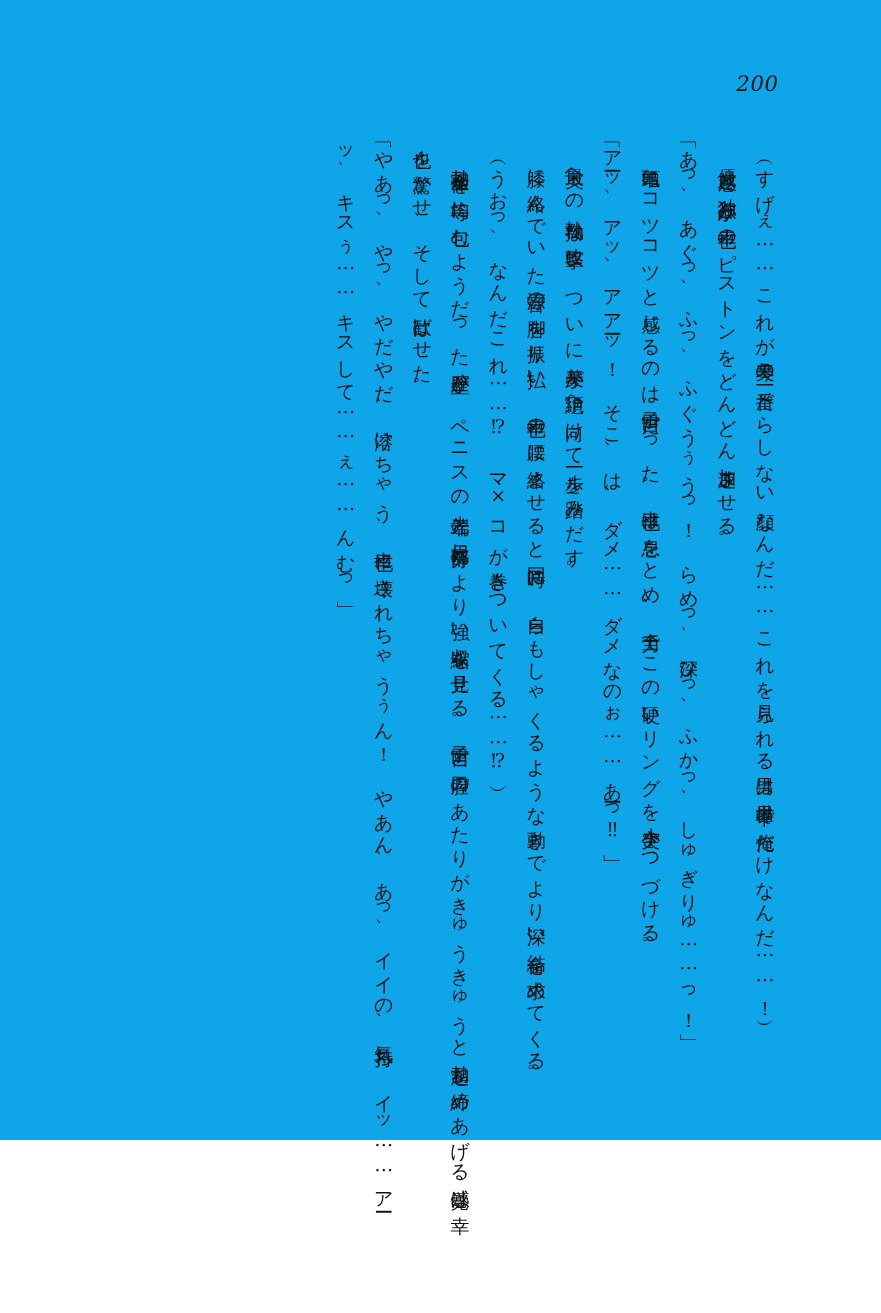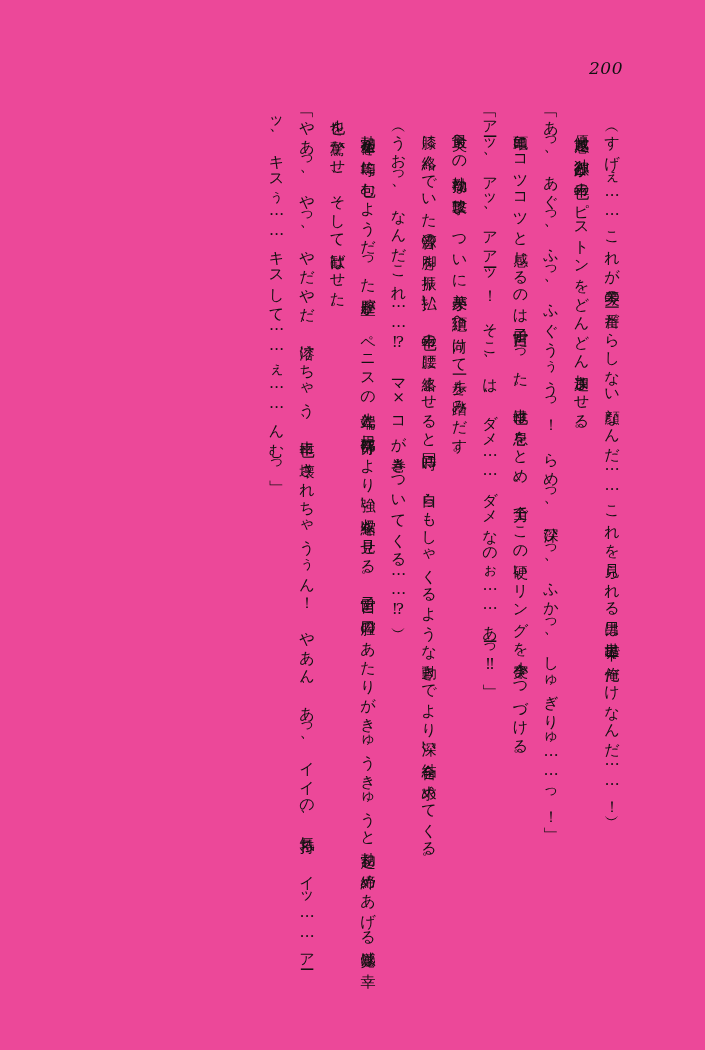--- a/index.html
+++ b/index.html
@@ -10,22 +10,22 @@
   body {
     width: 705px;
     height: 1050px;
     overflow: hidden;
     font-family: "DejaVu Serif", "Liberation Serif", serif;
     color: #1a1a1a;
   }
   .page {
     position: relative;
     width: 705px;
-    height: 1050px;
-    background: #ec4899;
+    height: 912px;
+    background: #0ea5e9;
   }
   
   .page-number {
     position: absolute;
     top: 58px;
     right: 82px;
     font-family: "DejaVu Serif", "Liberation Serif", serif;
     font-style: italic;
     font-size: 17px;
     color: #111;

